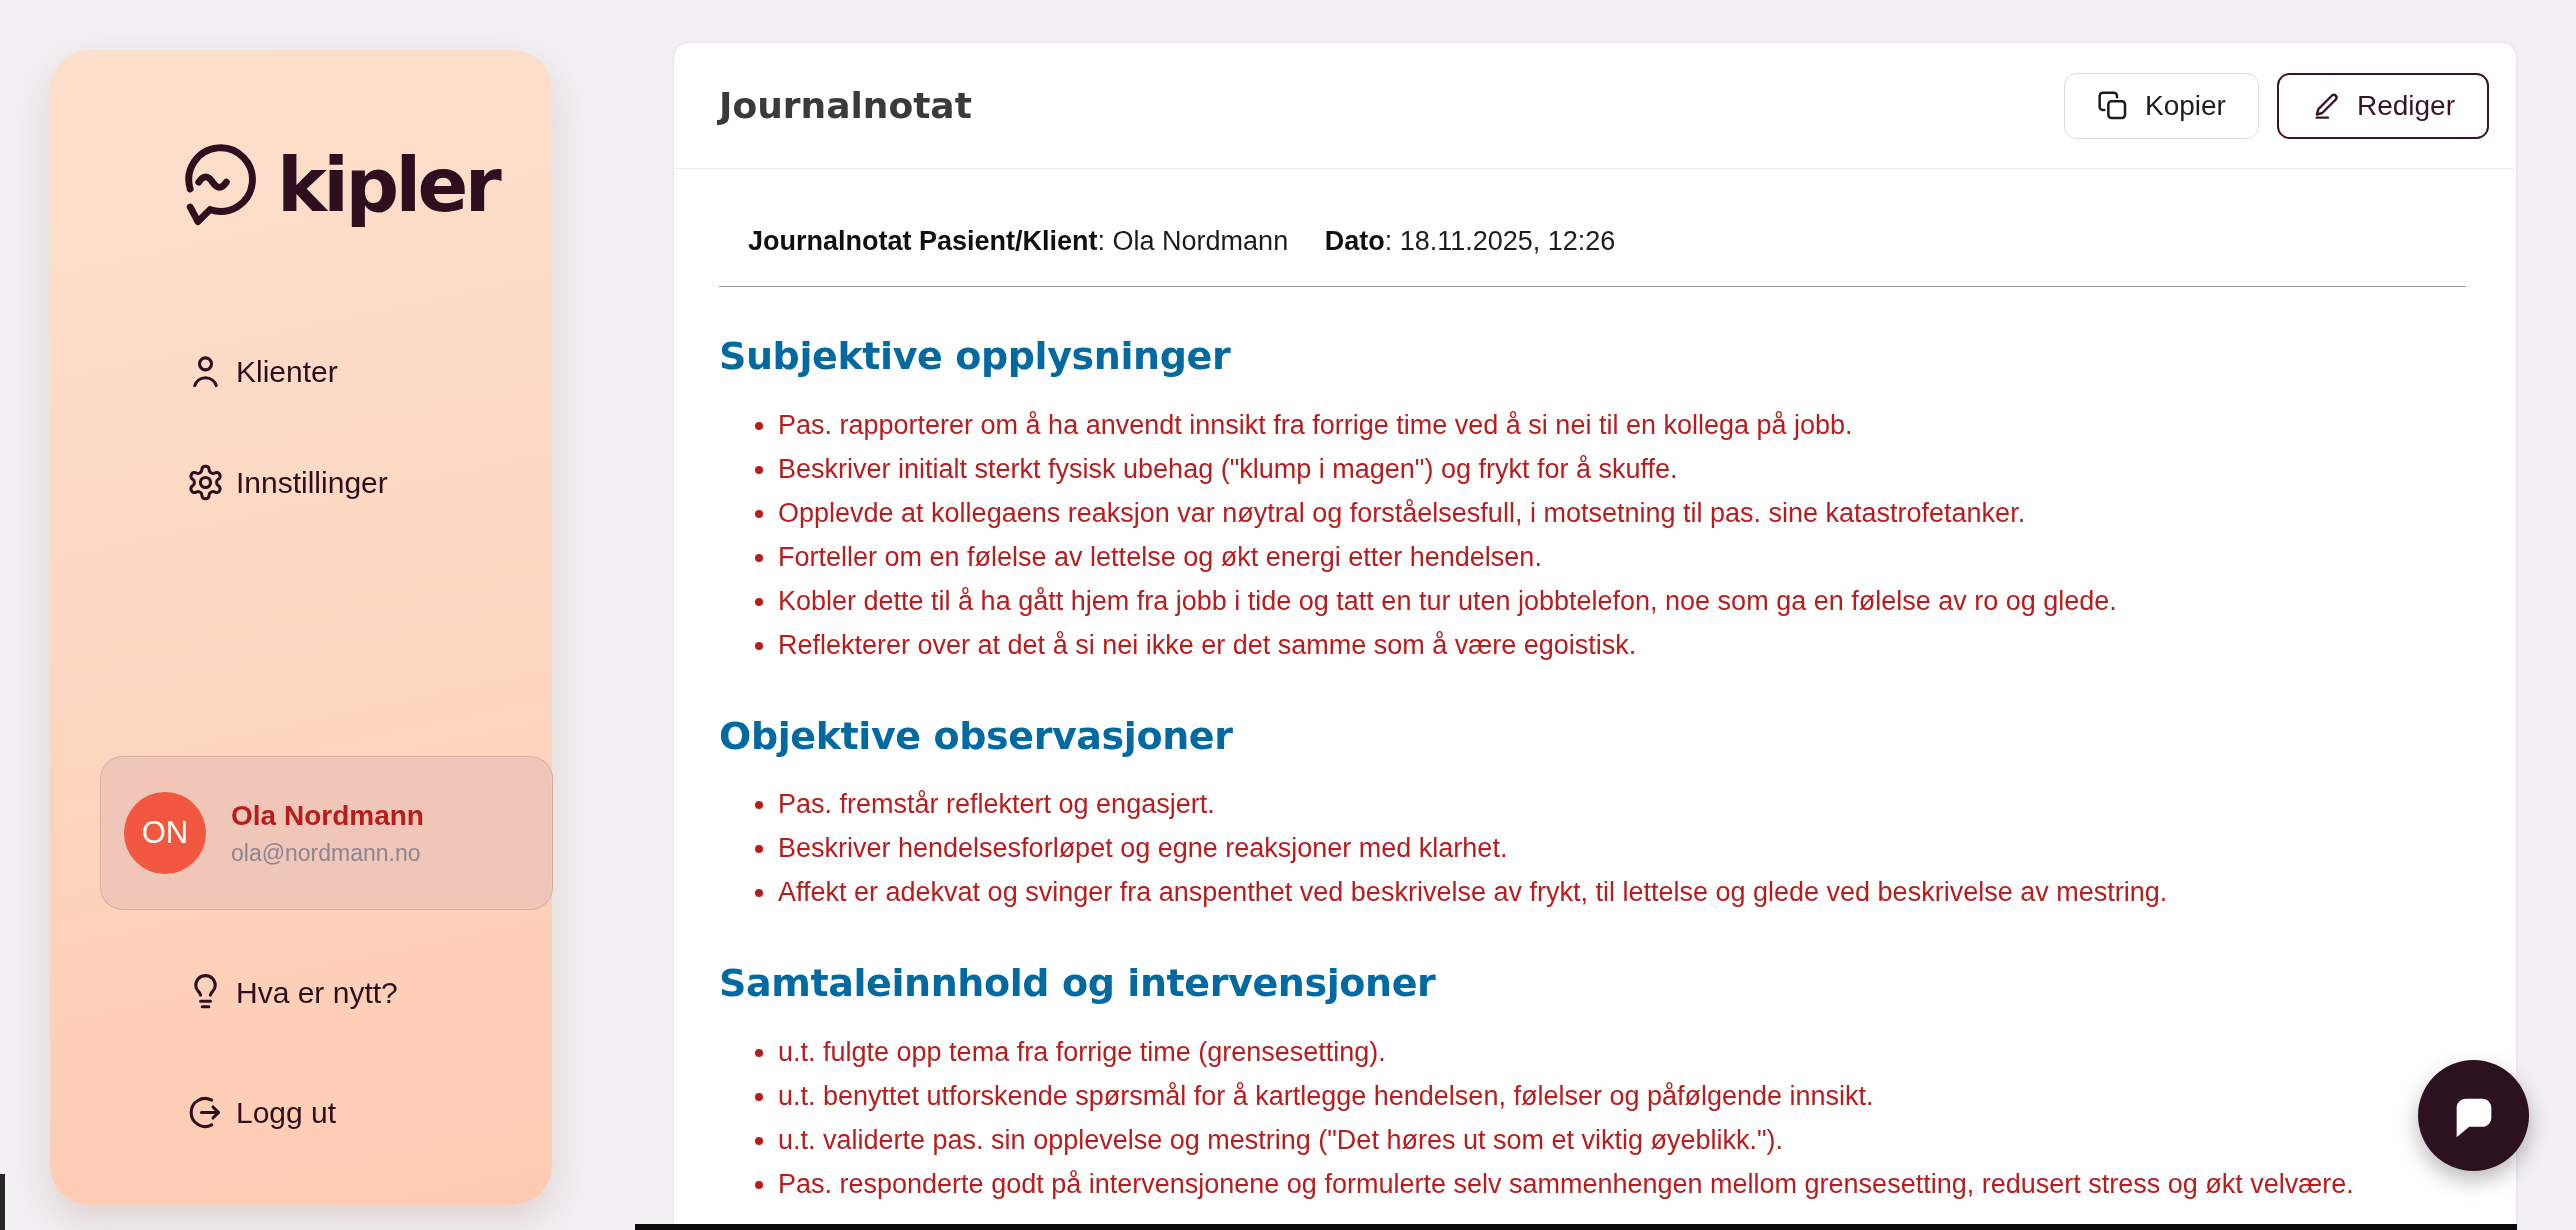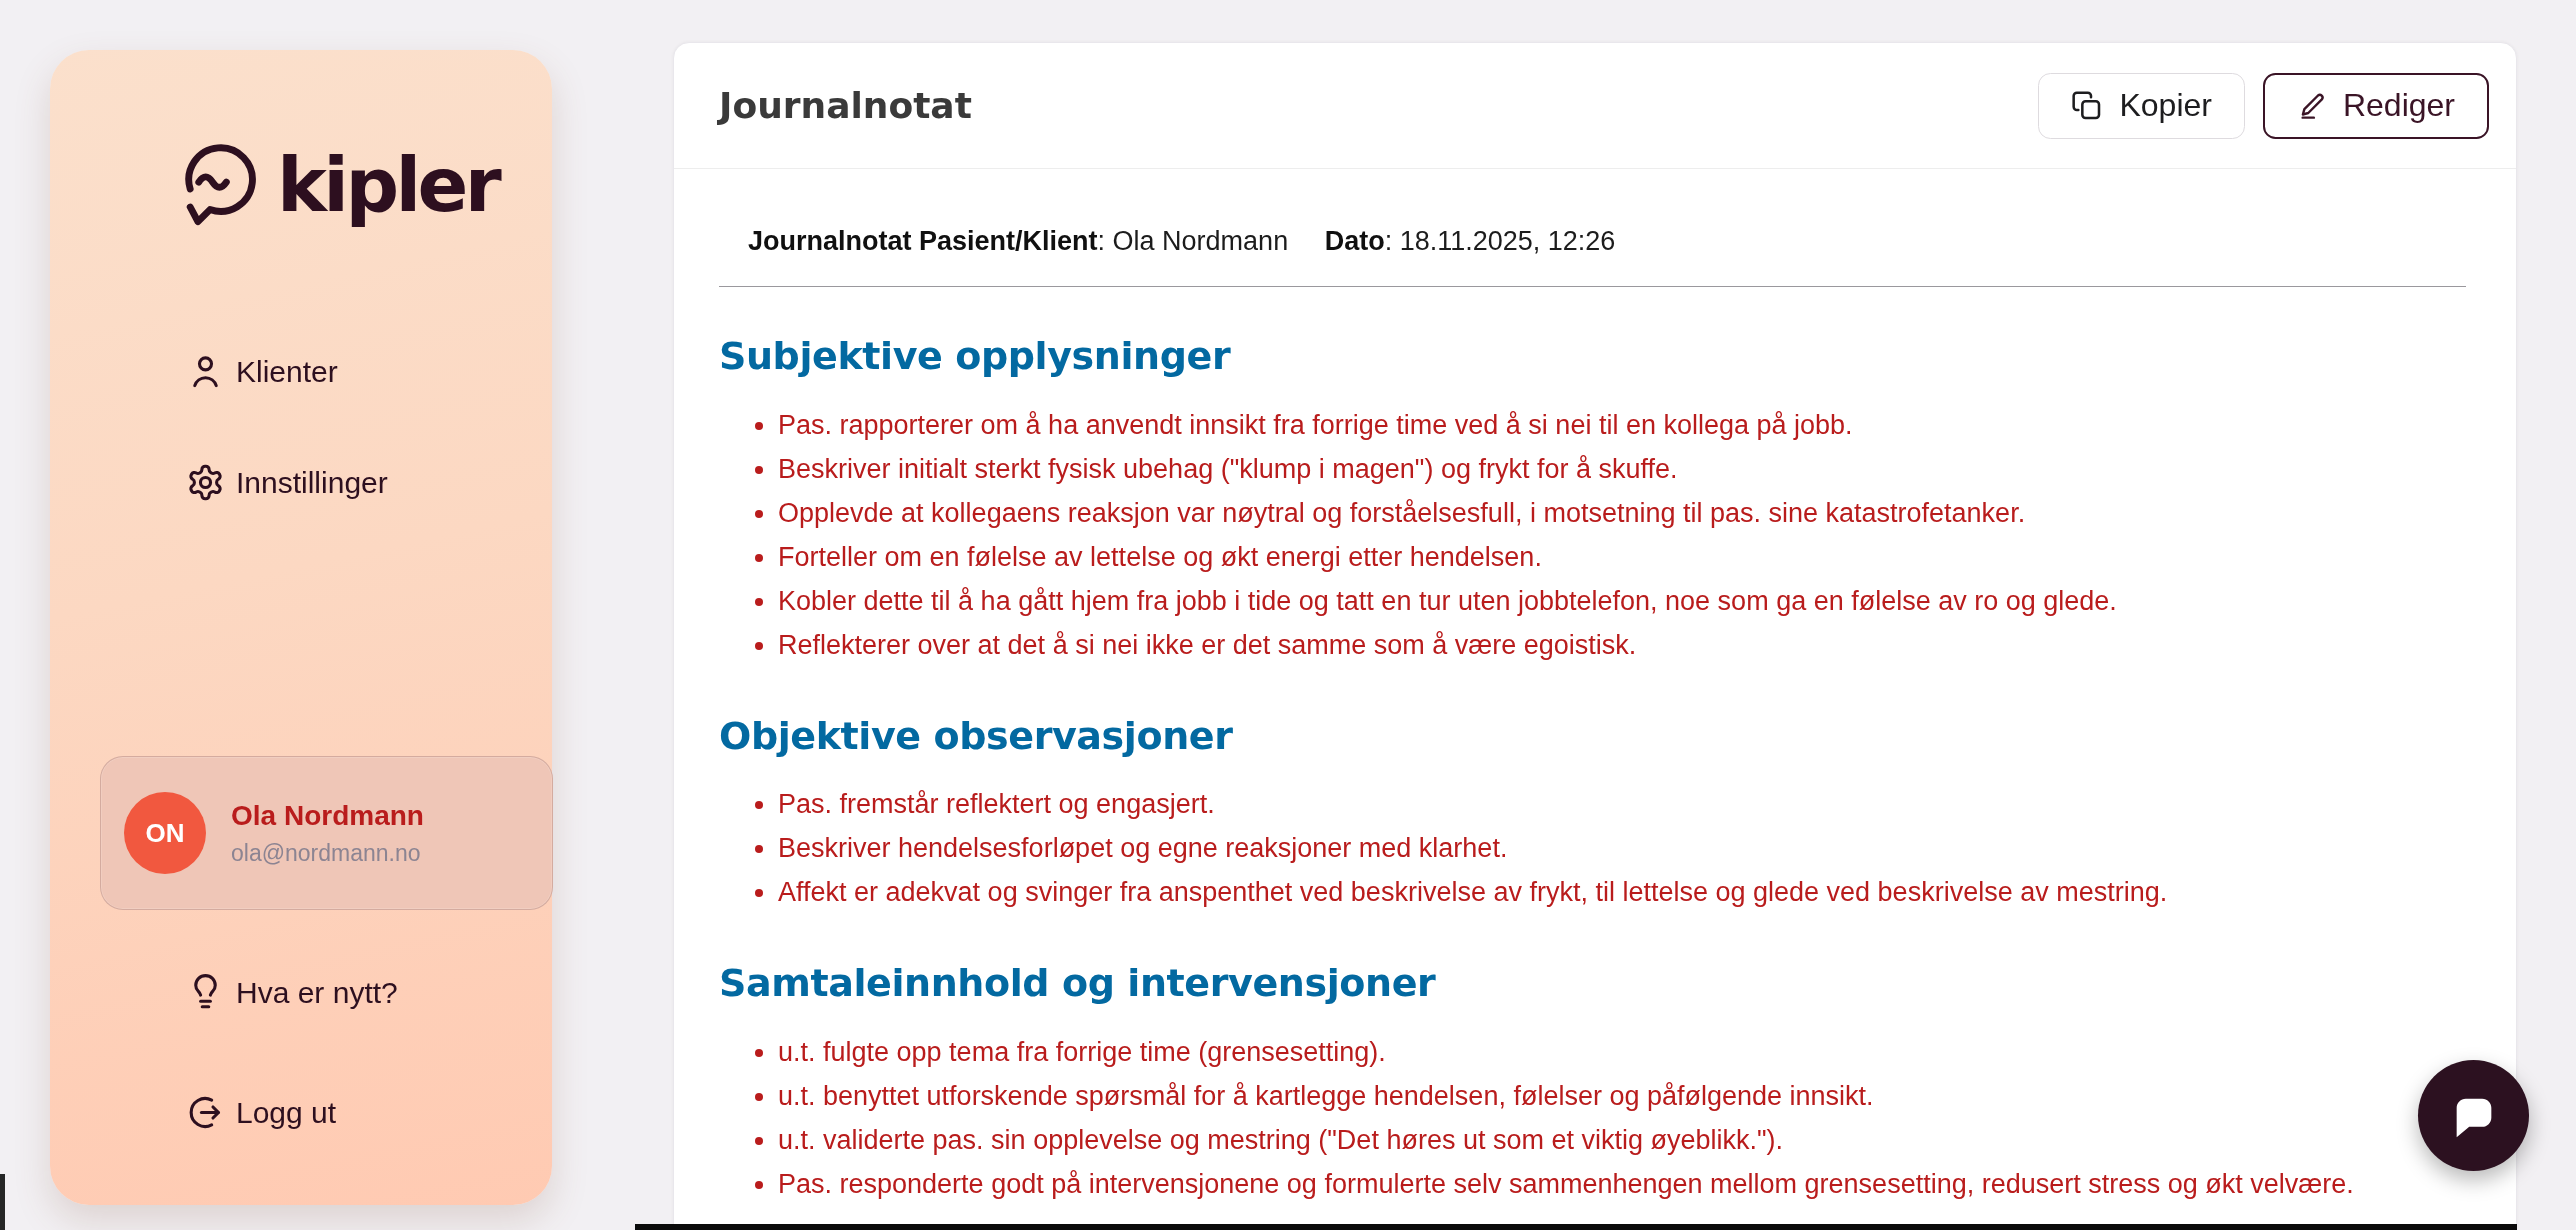--- a/index.html
+++ b/index.html
@@ -23,34 +23,34 @@
   .nav-item svg{flex:0 0 auto;}
   #nav-klienter{top:302px;}
   #nav-innstillinger{top:413px;}
   #nav-nytt{top:923px;}
   #nav-loggut{top:1043px;}
 
   .user-card{position:absolute;left:50px;top:706px;width:453px;height:154px;border-radius:23px;
     background:#efc6b7;border:0.9px solid rgba(60,20,30,.15);display:flex;align-items:center;
     padding-left:23px;gap:25px;cursor:pointer;box-shadow:inset 0 0 0 0.9px rgba(255,255,255,.15);}
   .avatar{width:82px;height:82px;border-radius:50%;background:var(--accent);color:#fff;
-    display:flex;align-items:center;justify-content:center;font-weight:700;font-size:26px;}
+    display:flex;align-items:center;justify-content:center;font-weight:400;font-size:31px;}
   .user-name{font-size:28px;font-weight:700;color:#b91c1c;}
   .user-email{font-size:23px;color:var(--muted);margin-top:8px;}
 
   
   .card{position:absolute;left:673px;top:42px;width:1844px;height:1199px;background:#fff;
     border:0.9px solid var(--card-border);border-radius:16px;box-shadow:0 0.9px 3.6px rgba(0,0,0,.05);}
   .card-header{display:flex;align-items:center;justify-content:space-between;height:126px;
     padding:0 27px 0 45px;border-bottom:1.8px solid #ededed;}
   .page-title{margin:0;font-family:"DejaVu Sans",sans-serif;font-size:36px;font-weight:700;
     color:#3a3a3a;letter-spacing:0;}
   .actions{display:flex;gap:18px;}
   .btn{display:inline-flex;align-items:center;gap:16px;height:66px;padding:0 32px;border-radius:12.5px;
-    background:#fff;font-family:"Liberation Sans",sans-serif;font-size:32px;cursor:pointer;}
+    background:#fff;font-family:"Liberation Sans",sans-serif;font-size:28px;cursor:pointer;}
   .btn-copy{border:1.8px solid #dedbdf;color:#1d1d1f;}
   .btn-edit{border:2.7px solid #3a1426;color:#3a1426;}
 
   .content{padding:57px 50px 0 45px;color:var(--body-ink);}
   .meta{margin:0;font-size:27px;color:#1c1c1c;}
   .meta strong{color:#101010;margin-left:29px;}
   .meta-rule{border:none;border-top:1.8px solid #9a989d;margin:29px 0 0 0;}
   .sec-h{font-family:"DejaVu Sans",sans-serif;font-size:38px;font-weight:700;color:#0369a1;
     letter-spacing:-0.4px;margin:47px 0 23px 0;line-height:1.2;}
   .bullets{margin:0;padding-left:59px;}

